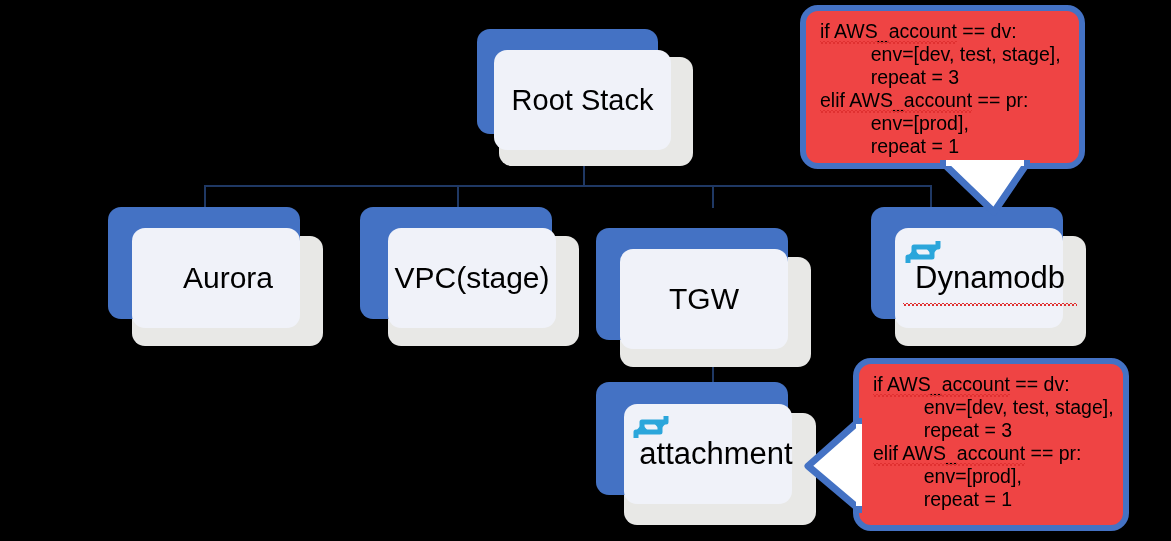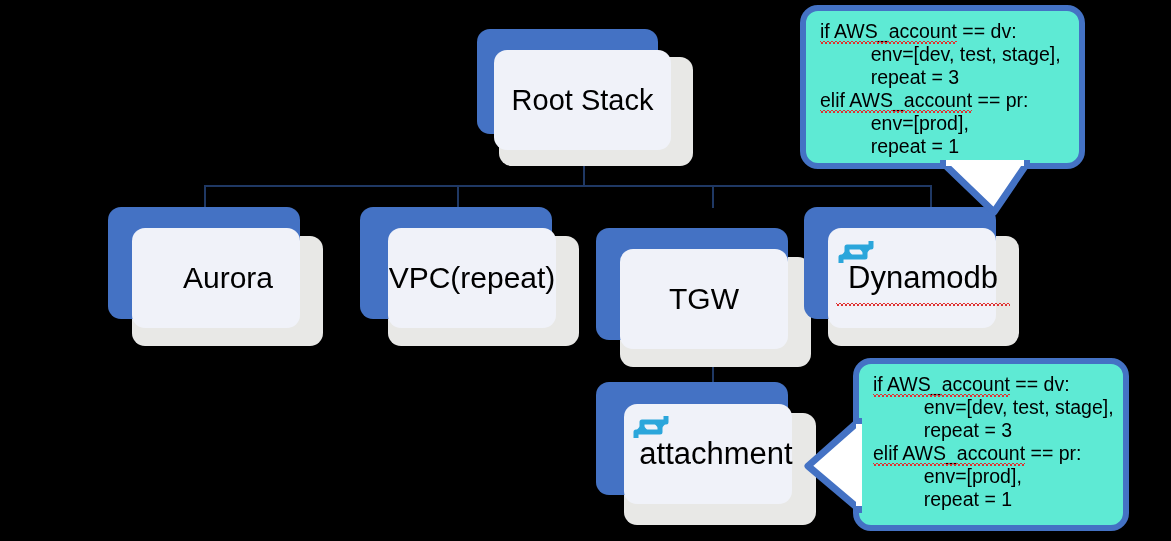--- a/index.html
+++ b/index.html
@@ -65,21 +65,21 @@
     background-size: 4px 4px;
     background-repeat: repeat-x;
   }
   .loop-icon {
     position: absolute;
   }
 
   
   .callout {
     position: absolute;
-    background: #5eead4;
+    background: #ef4444;
     border: 6px solid #4472C4;
     border-radius: 18px;
     box-sizing: border-box;
     color: #000000;
   }
   .callout .lines {
     padding: 9px 14px 5px 14px;
   }
   .callout .ln {
     position: relative;
@@ -134,31 +134,31 @@
     <div class="layer layer-gray" style="left:24px; top:29px; width:191px; height:110px;"></div>
     <div class="layer layer-blue" style="width:192px; height:112px;"></div>
     <div class="layer layer-front" style="left:24px; top:21px; width:168px; height:100px;"></div>
     <div class="card-label" style="left:36px; top:21px; width:168px; height:100px; font-size:30px;">Aurora</div>
   </div>
 
   <div class="card" style="left:360px; top:207px; width:219px; height:139px;">
     <div class="layer layer-gray" style="left:28px; top:29px; width:191px; height:110px;"></div>
     <div class="layer layer-blue" style="width:192px; height:112px;"></div>
     <div class="layer layer-front" style="left:28px; top:21px; width:168px; height:100px;"></div>
-    <div class="card-label" style="left:24px; top:21px; width:176px; height:100px; font-size:30px;">VPC(repeat)</div>
+    <div class="card-label" style="left:24px; top:21px; width:176px; height:100px; font-size:30px;">VPC(stage)</div>
   </div>
 
   <div class="card" style="left:596px; top:207px; width:170px; height:139px;margin-top:21px;">
     <div class="layer layer-gray" style="left:24px; top:29px; width:191px; height:110px;"></div>
     <div class="layer layer-blue" style="width:192px; height:112px;"></div>
     <div class="layer layer-front" style="left:24px; top:21px; width:168px; height:100px;"></div>
     <div class="card-label" style="left:24px; top:21px; width:168px; height:100px; font-size:30px;">TGW</div>
   </div>
 
-  <div class="card" style="left:804px; top:207px; width:215px; height:139px;">
+  <div class="card" style="left:871px; top:207px; width:215px; height:139px;">
     <div class="layer layer-gray" style="left:24px; top:29px; width:191px; height:110px;"></div>
     <div class="layer layer-blue" style="width:192px; height:112px;"></div>
     <div class="layer layer-front" style="left:24px; top:21px; width:168px; height:100px;"></div>
     <div class="loop-icon" style="left:30px; top:26px; width:44px; height:38px;">
       <svg viewBox="0 0 44 38" width="44" height="38" aria-hidden="true">
         <path d="M7 30 L7 24 L31 24 L31 13" fill="none" stroke="#2BA6DB" stroke-width="5" stroke-linecap="butt" stroke-linejoin="round"></path>
         <path d="M24 14 L31 22 L38 14 Z" fill="#2BA6DB"></path>
         <path d="M37 8 L37 14 L13 14 L13 25" fill="none" stroke="#2BA6DB" stroke-width="5" stroke-linecap="butt" stroke-linejoin="round"></path>
         <path d="M6 24 L13 16 L20 24 Z" fill="#2BA6DB"></path>
       </svg>

